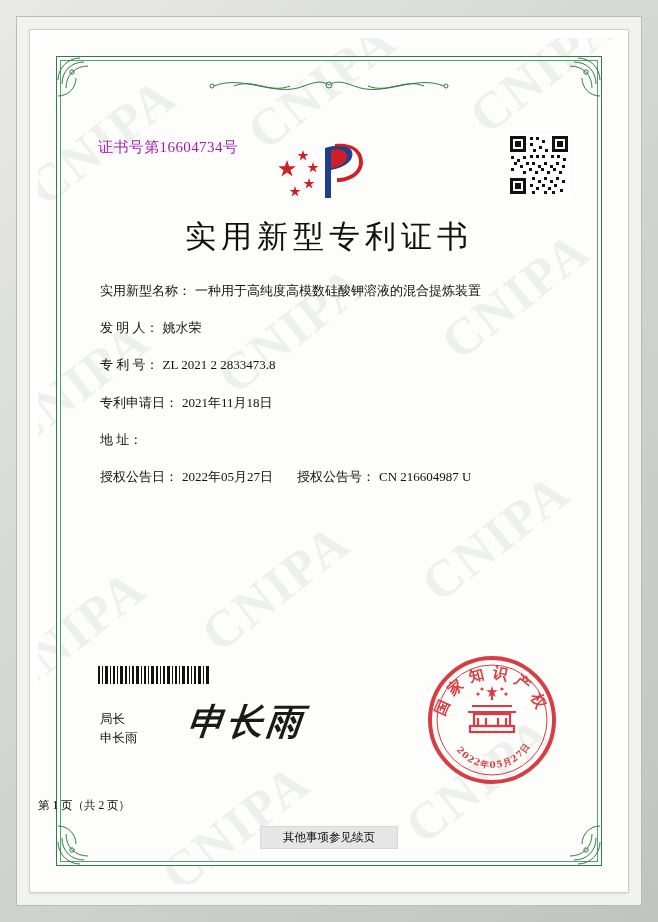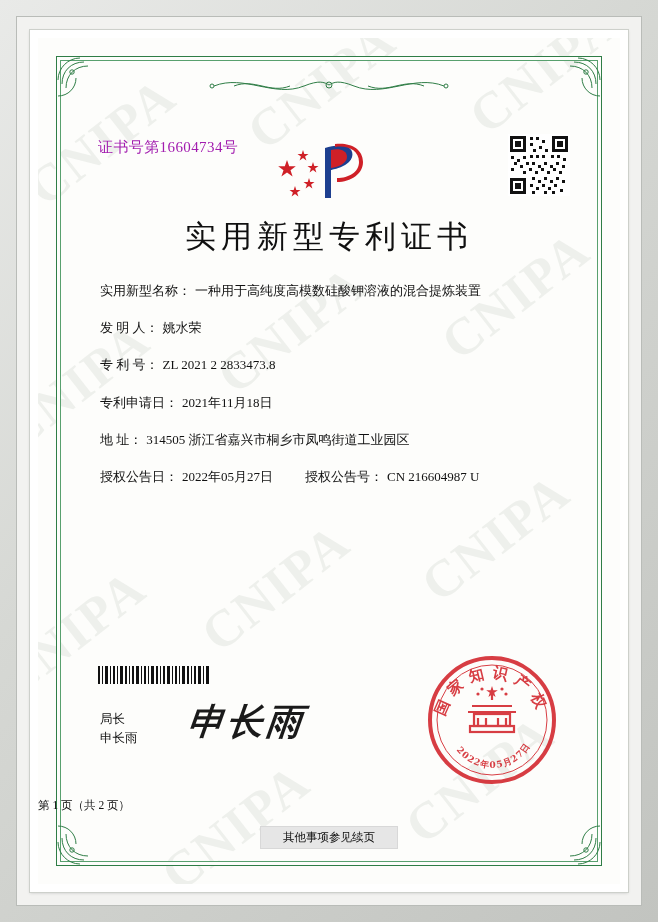--- a/index.html
+++ b/index.html
@@ -130,21 +130,21 @@
     line-height: 1.4;
   }
   .field-label {
     white-space: pre;
     flex: none;
   }
   .field-value {
     margin-left: 4px;
   }
   .field-row.two .field-label2 {
-    margin-left: 32px;
+    margin-left: 24px;
     white-space: pre;
   }
 
   .body-text {
     position: absolute;
     left: 62px;
     right: 54px;
     top: 470px;
     font-size: 12.4px;
     line-height: 1.75;
@@ -391,21 +391,20 @@
       <div class="field-row">
         <span class="field-label">专 利 号：</span>
         <span class="field-value">ZL 2021 2 2833473.8</span>
       </div>
       <div class="field-row">
         <span class="field-label">专利申请日：</span>
         <span class="field-value">2021年11月18日</span>
       </div>
       <div class="field-row">
         <span class="field-label">地 址：</span>
-        <span class="field-value">314505 浙江省嘉兴市桐乡市凤鸣街道工业园区</span>
       </div>
       <div class="field-row two">
         <span class="field-label">授权公告日：</span>
         <span class="field-value">2022年05月27日</span>
         <span class="field-label2">授权公告号：</span>
         <span class="field-value">CN 216604987 U</span>
       </div>
     </div>
 
 

